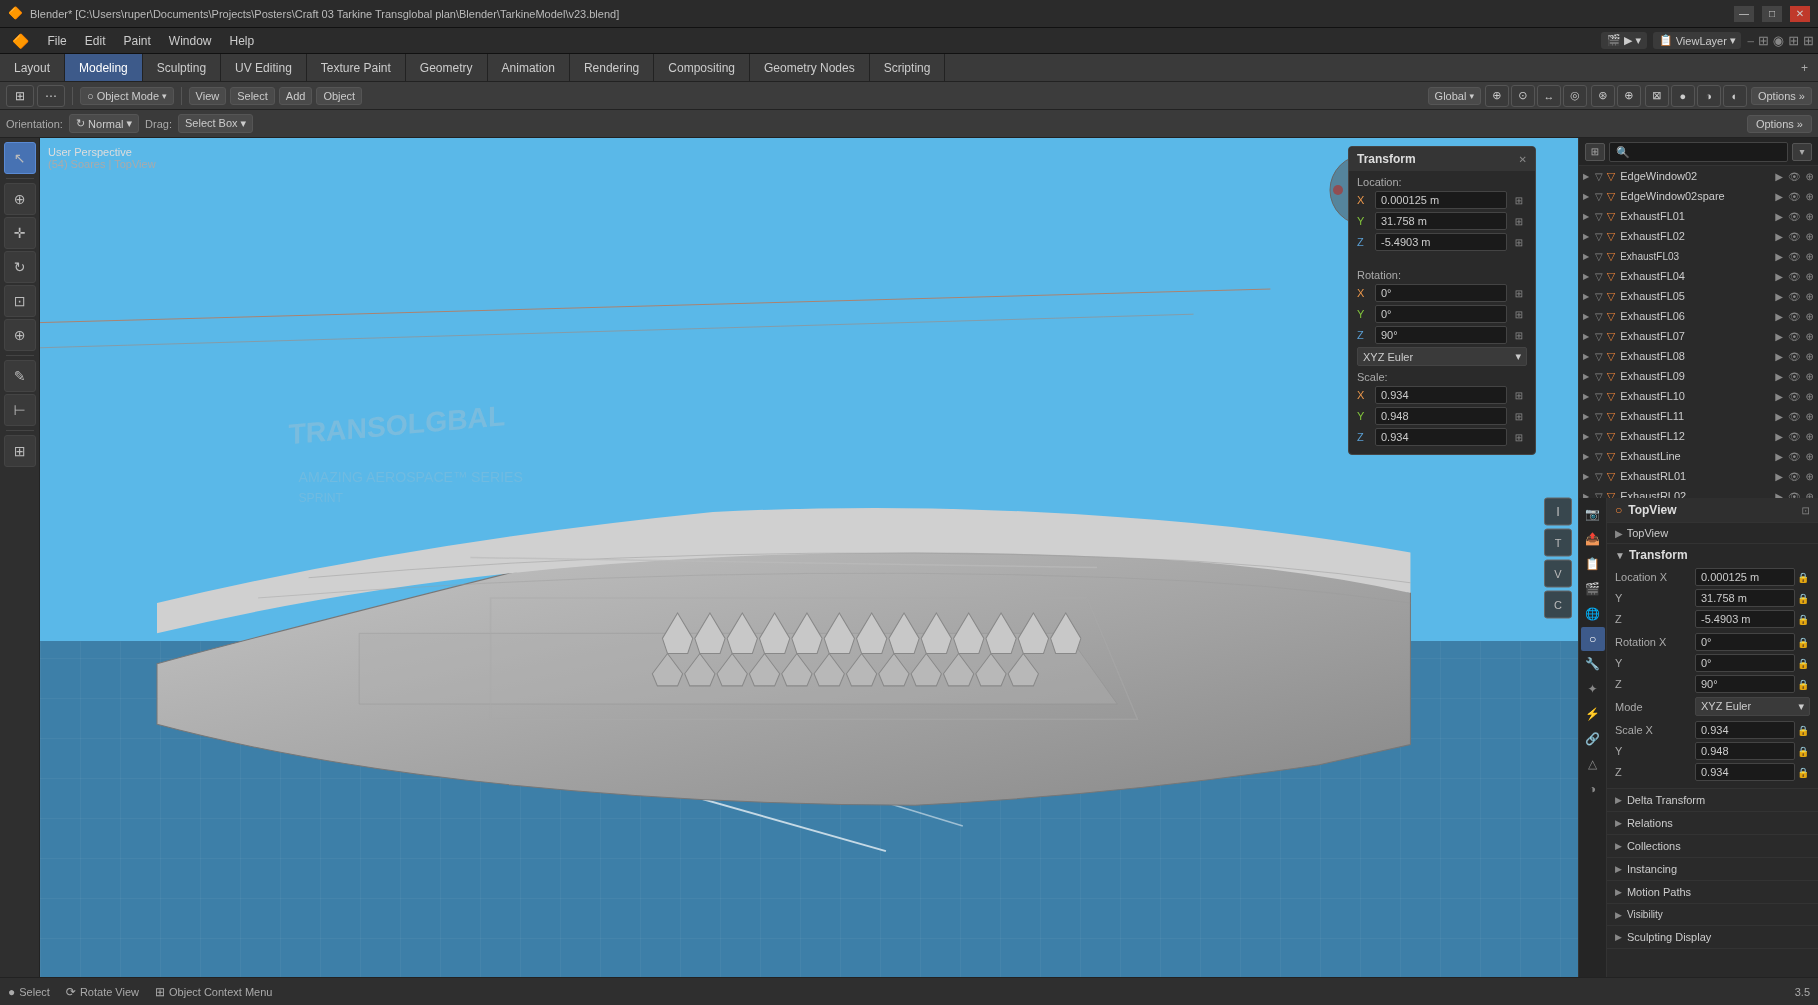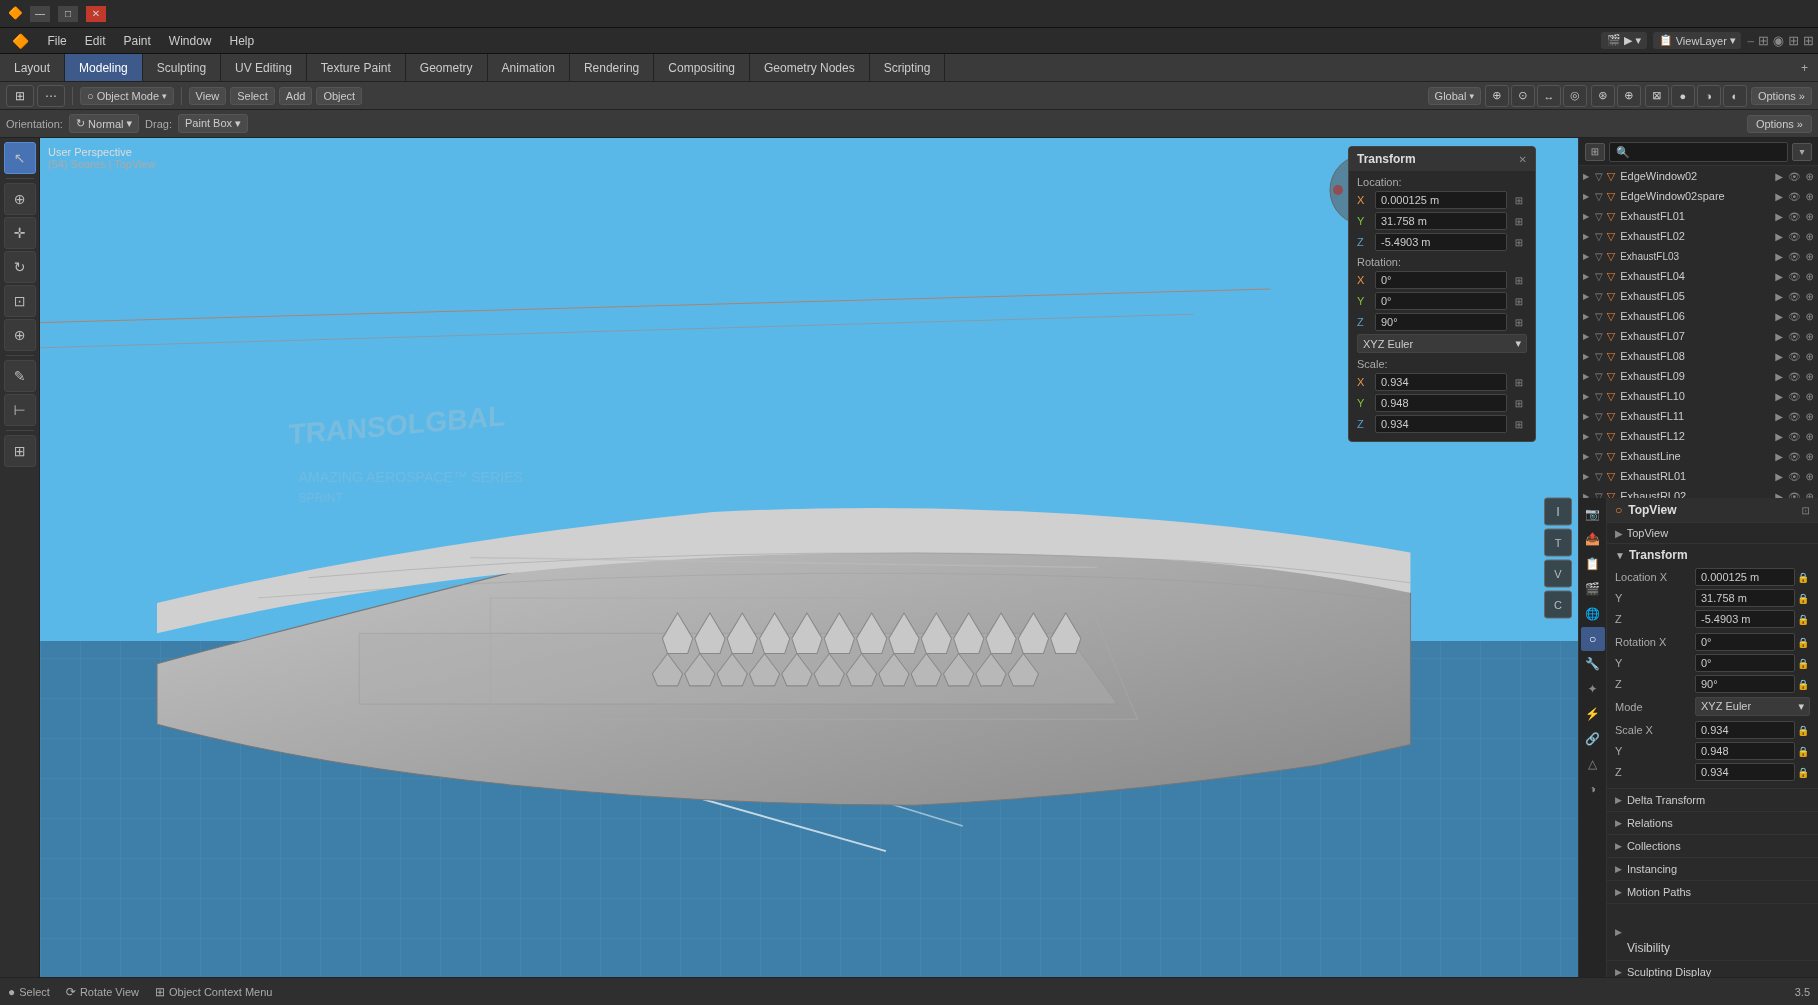--- a/index.html
+++ b/index.html
@@ -77,20 +77,21 @@
     ::-webkit-scrollbar-track { background: #1a1a1a; }
     ::-webkit-scrollbar-thumb { background: #555; border-radius: 4px; }
   </style>
 </head>
 <body>
 
 <div class="app">
 
   <div class="titlebar">
     <span class="titlebar-icon">🔶</span>
+    <span class="titlebar-title">Blender* [C:\Users\ruper\Documents\Projects\Posters\Craft 03 Tarkine Transglobal plan\Blender\TarkineModel\v23.blend]</span>
     <div class="titlebar-controls">
       <button class="titlebar-btn">—</button>
       <button class="titlebar-btn">□</button>
       <button class="titlebar-btn close">✕</button>
     </div>
   </div>
 
   <div class="menubar">
     <div class="menubar-item">
       <span style="color:#f0853a; font-size:14px;">🔶</span>
@@ -180,21 +181,21 @@
 
   <div class="orientbar">
     <span class="orient-label">Orientation:</span>
     <div class="orient-select">
       <span>↻</span>
       <span>Normal</span>
       <span>▾</span>
     </div>
     <span class="orient-label">Drag:</span>
     <div class="orient-select">
-      <span>Paint Box ▾</span>
+      <span>Select Box ▾</span>
     </div>
     <div class="options-btn">Options »</div>
   </div>
 
   <div class="content-area" style="flex:1; overflow:hidden;">
 
     <div class="left-toolbar">
       <div class="lt-btn active" title="Select">↖</div>
       <div class="lt-sep"></div>
       <div class="lt-btn" title="Cursor">⊕</div>
@@ -342,21 +343,21 @@
             <span class="tp-label y">Y</span>
             <div class="tp-input">31.758 m</div>
             <span class="tp-copy">⊞</span>
           </div>
           <div class="tp-row">
             <span class="tp-label z">Z</span>
             <div class="tp-input">-5.4903 m</div>
             <span class="tp-copy">⊞</span>
           </div>
 
-          <div style="font-size:11px;color:#aaa;margin:5px 0 3px;">Rotation:</div>
+          <div style="font-size:11px;color:#aaa;margin:18px 0 3px;">Rotation:</div>
           <div class="tp-row">
             <span class="tp-label">X</span>
             <div class="tp-input">0°</div>
             <span class="tp-copy">⊞</span>
           </div>
           <div class="tp-row">
             <span class="tp-label y">Y</span>
             <div class="tp-input">0°</div>
             <span class="tp-copy">⊞</span>
           </div>
@@ -703,21 +704,21 @@
           </div>
           <div style="border-bottom:1px solid #333;">
             <div style="padding:5px 8px;cursor:pointer;display:flex;align-items:center;gap:5px;">
               <span style="font-size:9px;color:#888;">▶</span>
               <span style="font-size:11px;color:#ccc;">Motion Paths</span>
             </div>
           </div>
           <div style="border-bottom:1px solid #333;">
             <div style="padding:5px 8px;cursor:pointer;display:flex;align-items:center;gap:5px;">
               <span style="font-size:9px;color:#888;">▶</span>
-              <span style="font-size:12px;color:#ccc;margin-top:32px;">Visibility</span>
+              <span style="font-size:10px;color:#ccc;">Visibility</span>
             </div>
           </div>
           <div style="border-bottom:1px solid #333;">
             <div style="padding:5px 8px;cursor:pointer;display:flex;align-items:center;gap:5px;">
               <span style="font-size:9px;color:#888;">▶</span>
               <span style="font-size:11px;color:#ccc;">Sculpting Display</span>
             </div>
           </div>
         </div>
       </div>

